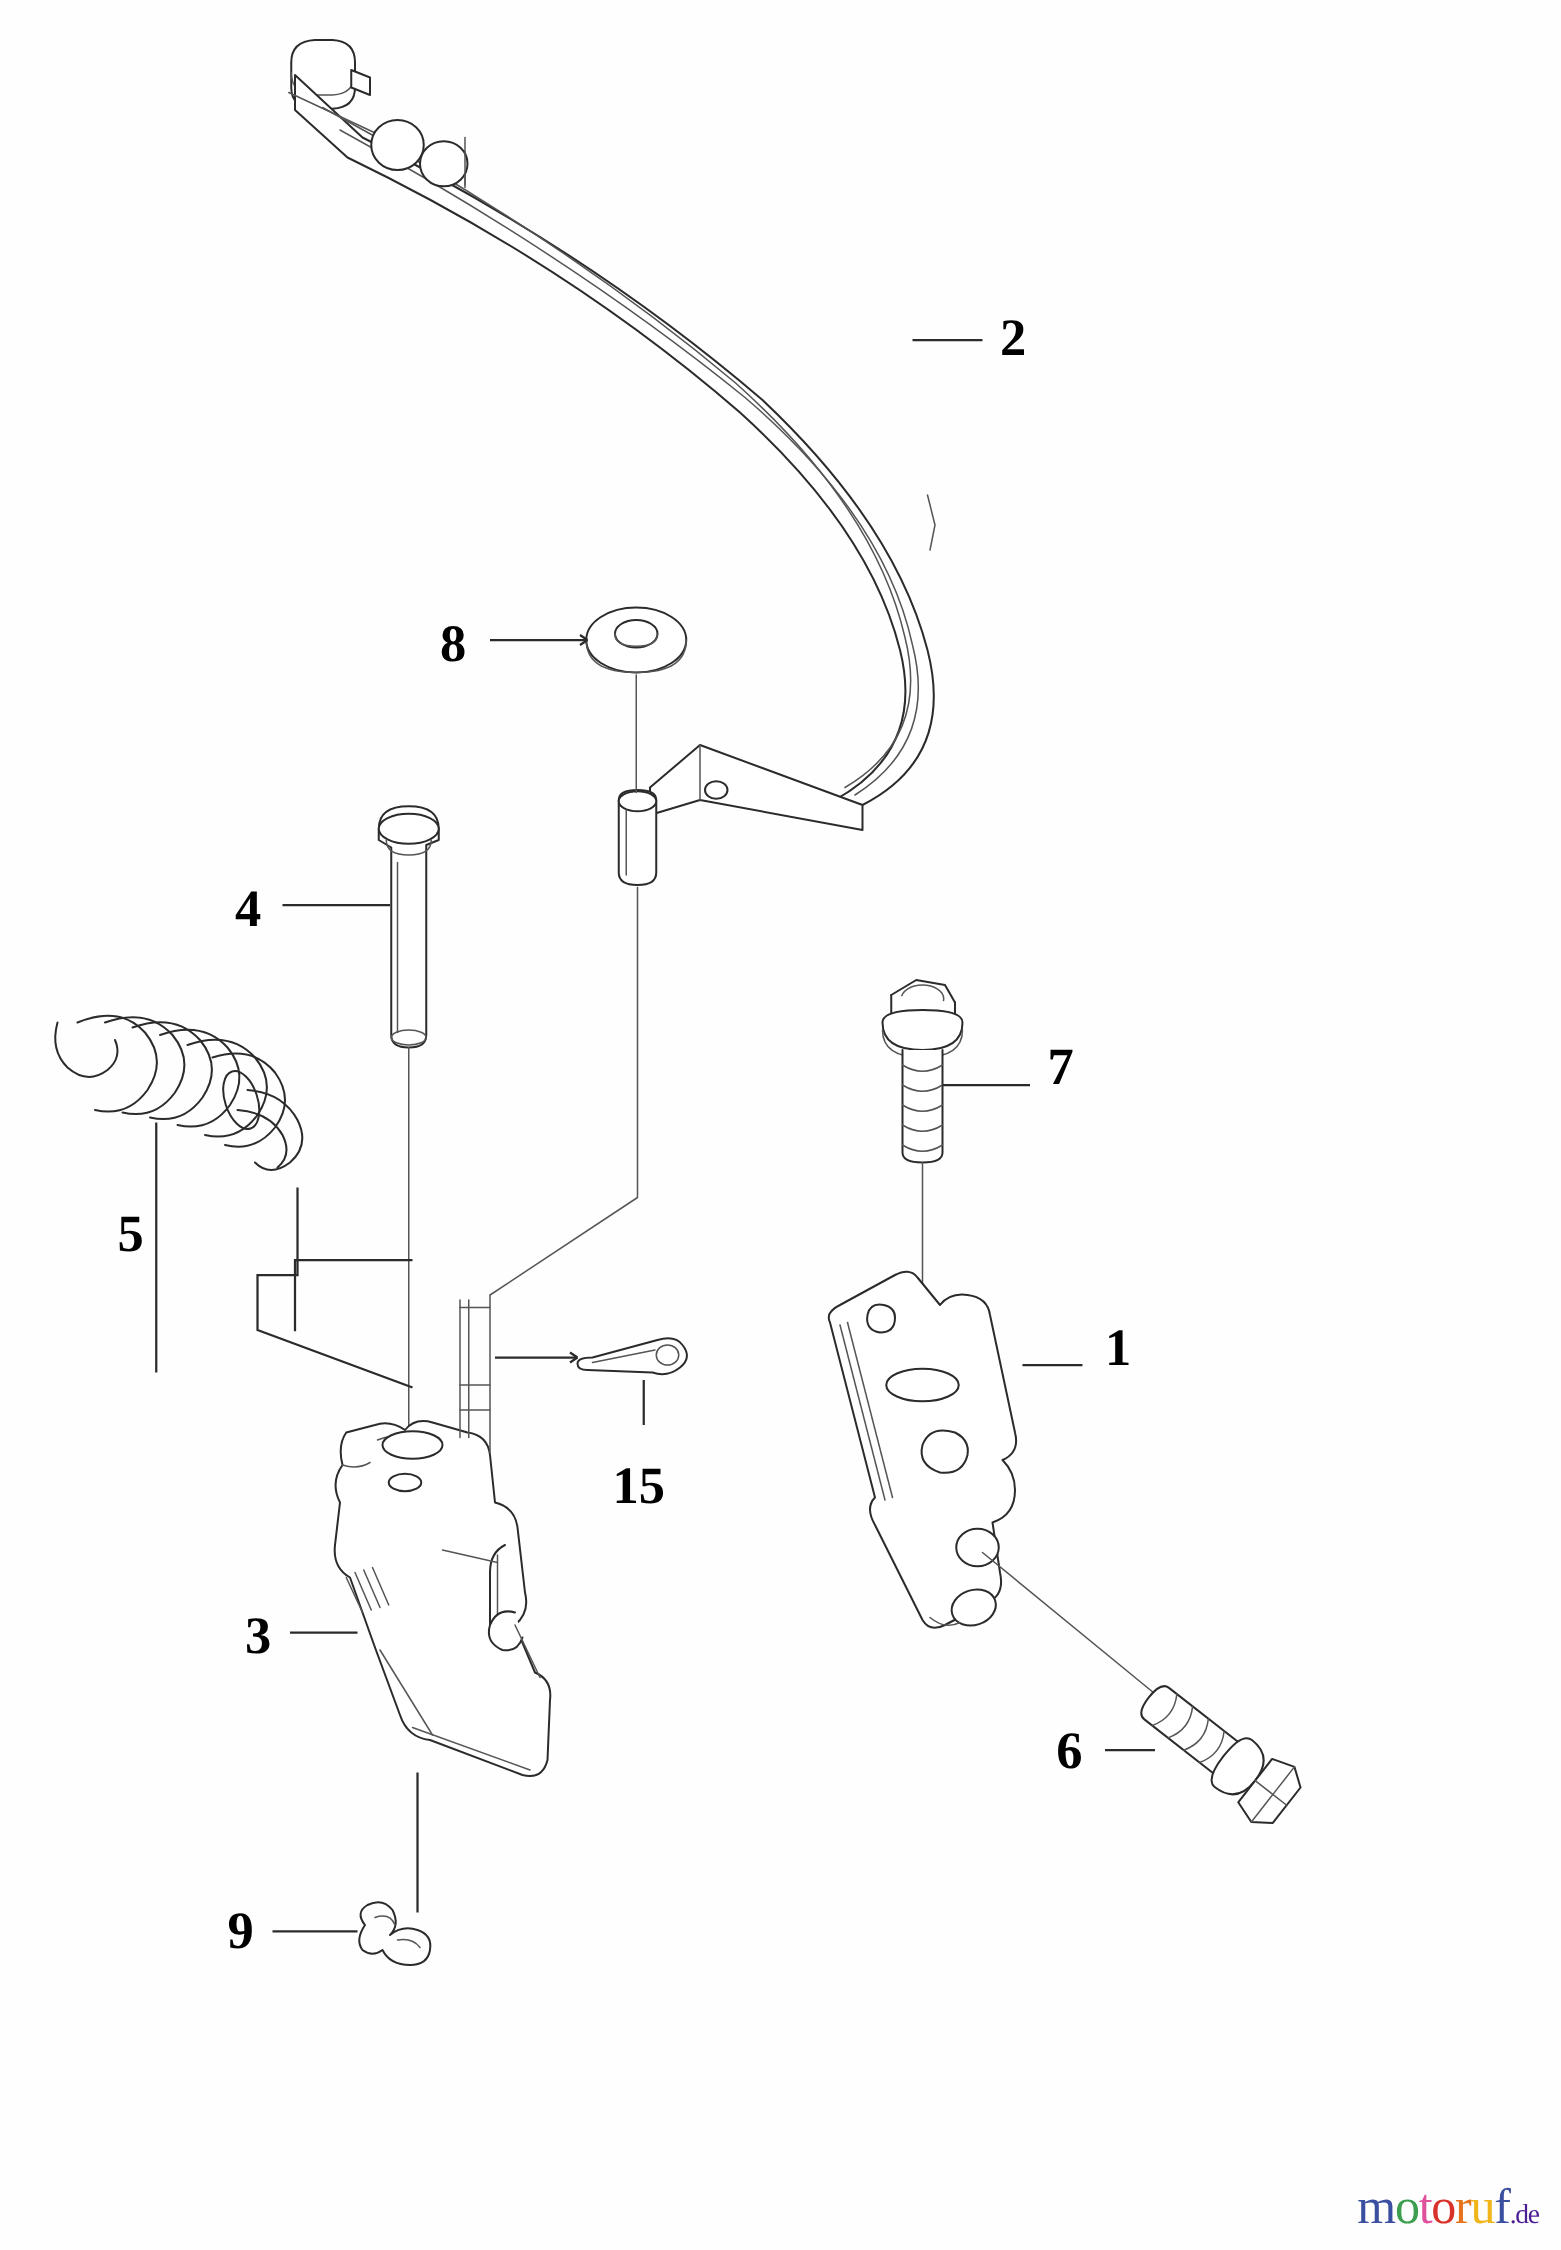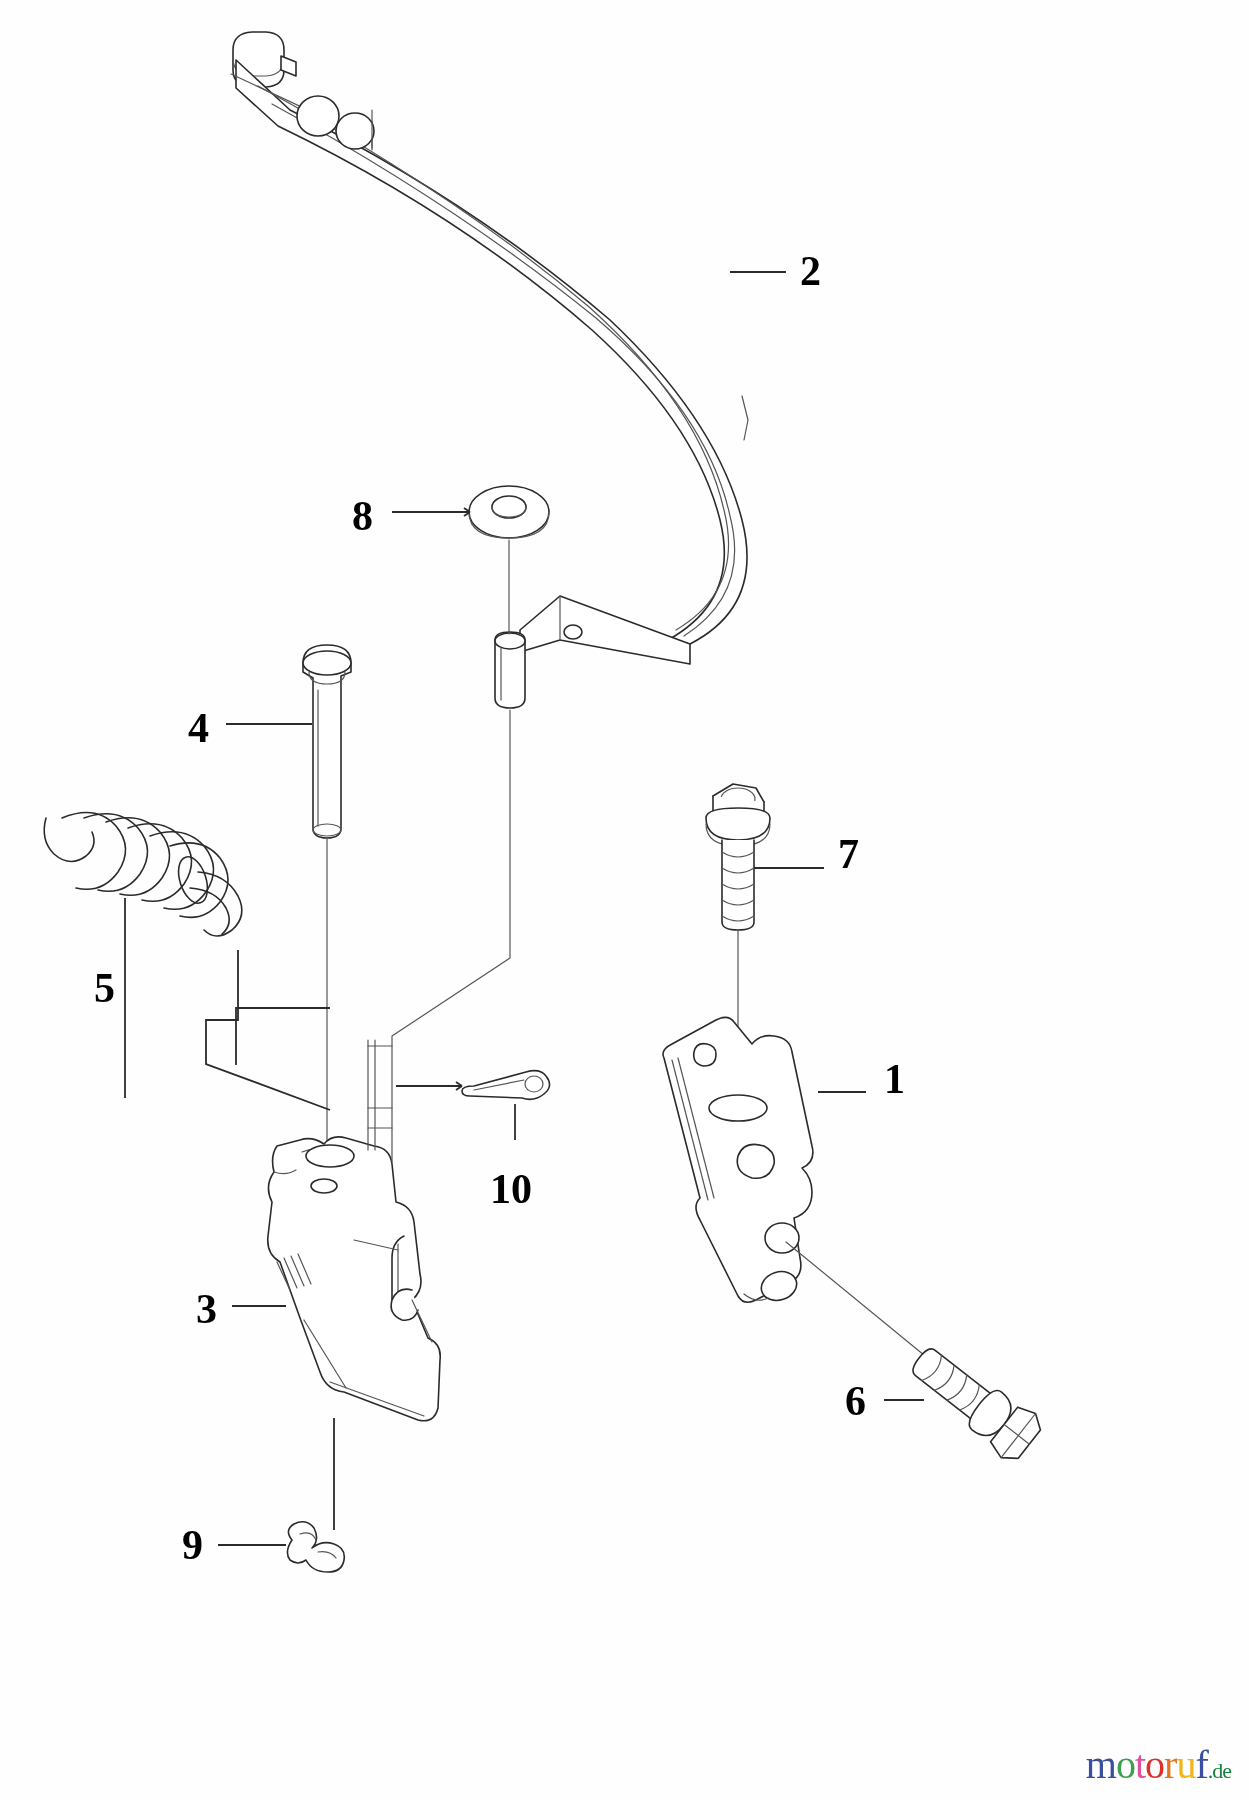--- a/index.html
+++ b/index.html
@@ -40,21 +40,21 @@
     bottom: 12px;
     font-family: "Liberation Serif", serif;
     font-size: 40px;
     font-weight: 400;
     letter-spacing: -1px;
     white-space: nowrap;
   }
   #watermark .wm-l { display: inline-block; }
   #watermark .wm-suffix {
     font-size: 22px;
-    color: #15803d;
+    color: #4c1d95;
     vertical-align: baseline;
   }
 </style>
 </head>
 <body>
 
 <div id="page">
 
   <svg id="diagram-svg" viewBox="0 0 1249 1800" xmlns="http://www.w3.org/2000/svg">
     <defs>
@@ -316,21 +316,21 @@
       <path class="thin" d="M368 1128 L392 1128"></path>
     </g>
   </svg>
 
   <div class="callout" style="left:800px; top:250px;">2</div>
   <div class="callout" style="left:352px; top:495px;">8</div>
   <div class="callout" style="left:188px; top:707px;">4</div>
   <div class="callout" style="left:838px; top:833px;">7</div>
   <div class="callout" style="left:94px;  top:967px;">5</div>
   <div class="callout" style="left:884px; top:1058px;">1</div>
-  <div class="callout" style="left:490px; top:1168px;">10</div>
+  <div class="callout" style="left:490px; top:1168px;">15</div>
   <div class="callout" style="left:196px; top:1288px;">3</div>
   <div class="callout" style="left:845px; top:1380px;">6</div>
   <div class="callout" style="left:182px; top:1524px;">9</div>
 
   <div id="watermark">
     <span class="wm-l" style="color:#3b4fa0">m</span><span class="wm-l" style="color:#3c9e4e">o</span><span class="wm-l" style="color:#e0519c">t</span><span class="wm-l" style="color:#d8322b">o</span><span class="wm-l" style="color:#e8731f">r</span><span class="wm-l" style="color:#f0b518">u</span><span class="wm-l" style="color:#3b4fa0">f</span><span class="wm-suffix">.de</span>
   </div>
 
 </div>
 

